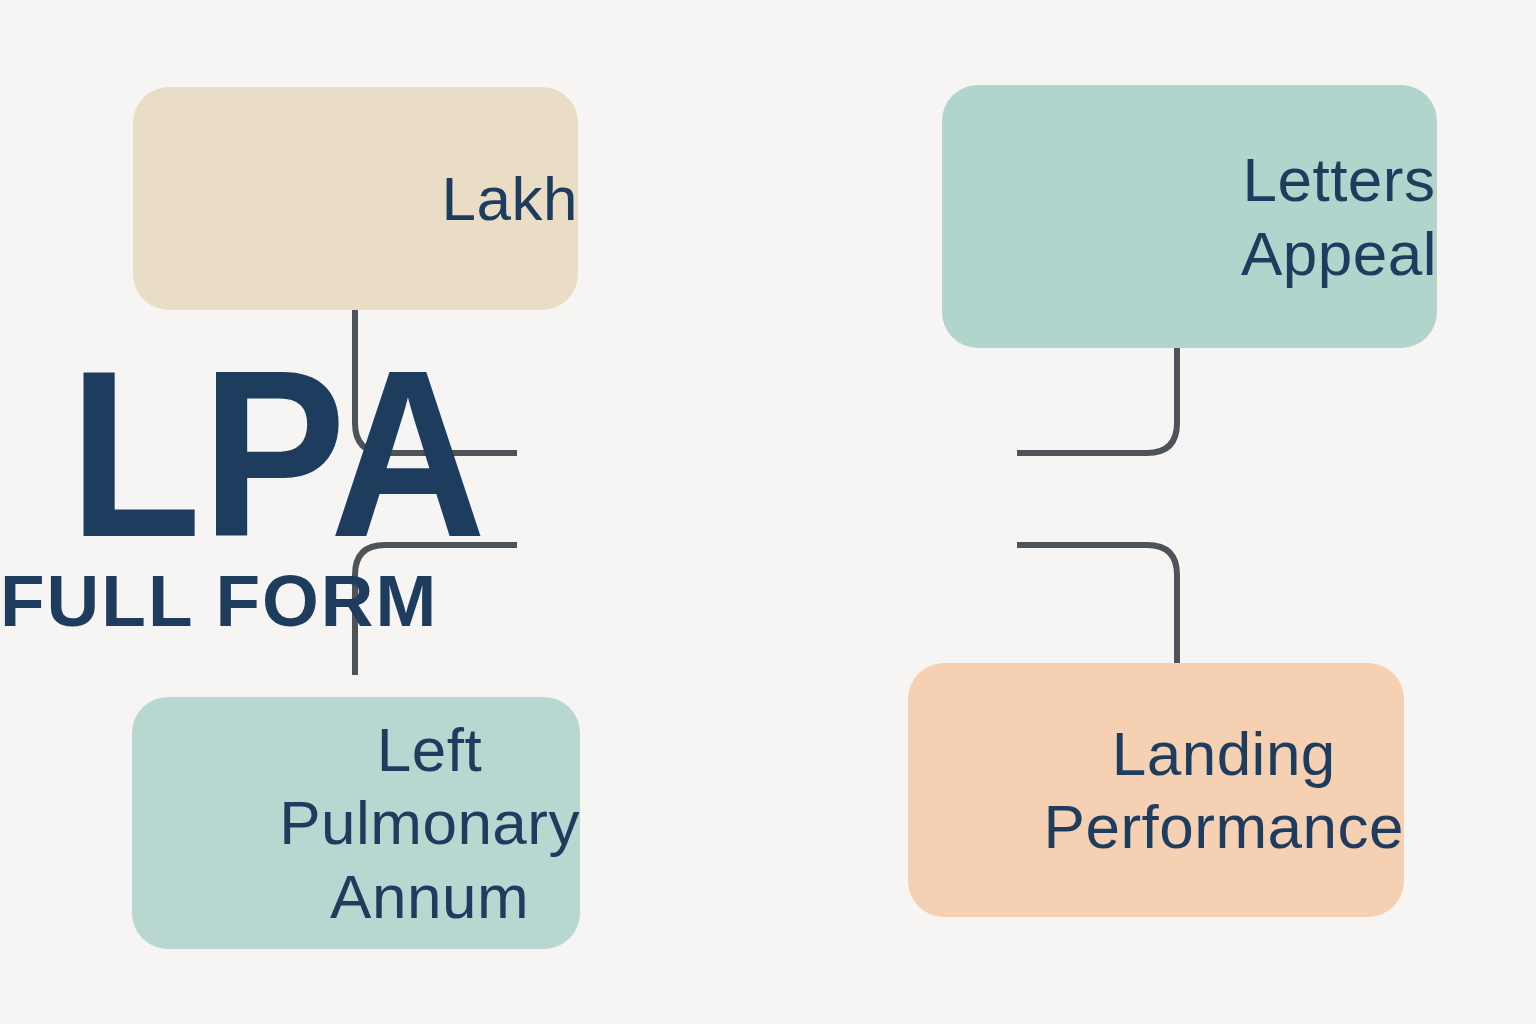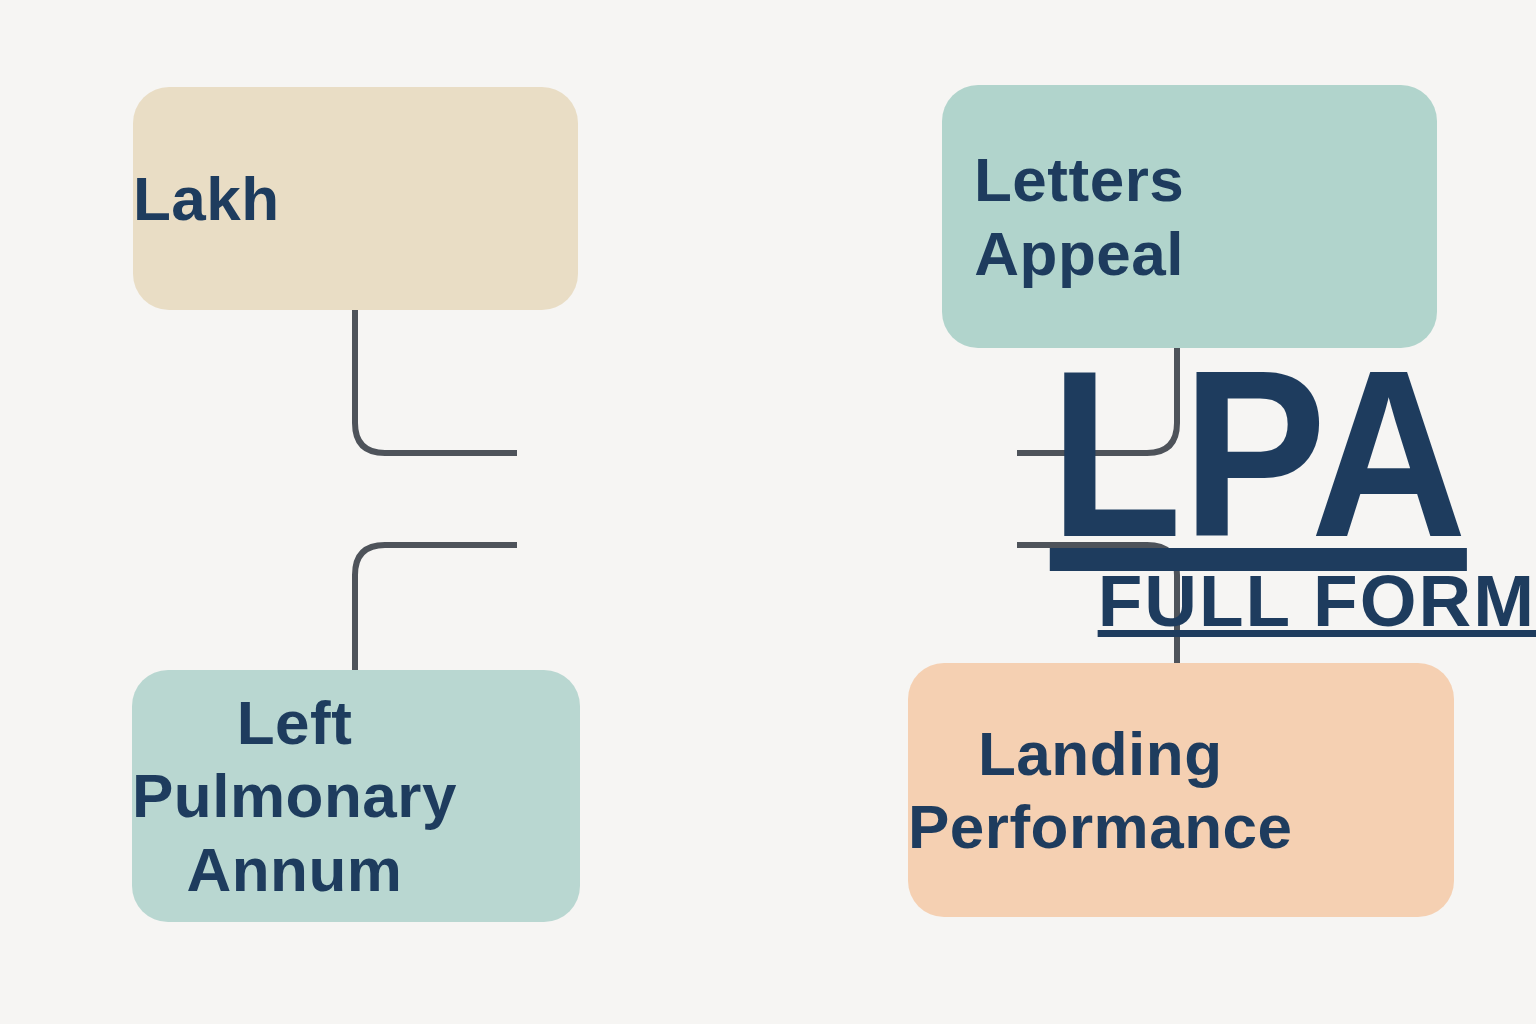--- a/index.html
+++ b/index.html
@@ -23,38 +23,37 @@
   }
   .connectors path {
     fill: none;
     stroke-width: 6px;
   }
   .node {
     position: absolute;
     border-radius: 36px;
     display: flex;
     align-items: center;
-    justify-content: flex-start;
+    justify-content: flex-end;
     text-align: center;
-    font-weight: bold;
+    font-weight: normal;
     font-size: 62px;
     line-height: 1.18;
     letter-spacing: 0.5px;
   }
   .node-tl { left: 133px; top: 87px;  width: 445px; height: 223px; }
   .node-tr { left: 942px; top: 85px;  width: 463px; height: 263px; padding-left: 32px; }
-  .node-bl { left: 132px; top: 670px; width: 448px; height: 252px; }
-  .node-br { left: 908px; top: 663px; width: 546px; height: 254px; }
+  .node-bl { left: 132px; top: 697px; width: 448px; height: 252px; }
+  .node-br { left: 908px; top: 663px; width: 496px; height: 254px; }
   .center-block {
     position: absolute;
     left: 0;
     right: 0;
     top: 335px;
-    text-align: right;
-    text-decoration: underline;
+    text-align: left;
   }
   .acronym {
     font-size: 238px;
     font-weight: bold;
     line-height: 1;
     letter-spacing: 0;
     transform: scaleX(0.91);
   }
   .subtitle {
     font-size: 73px;

